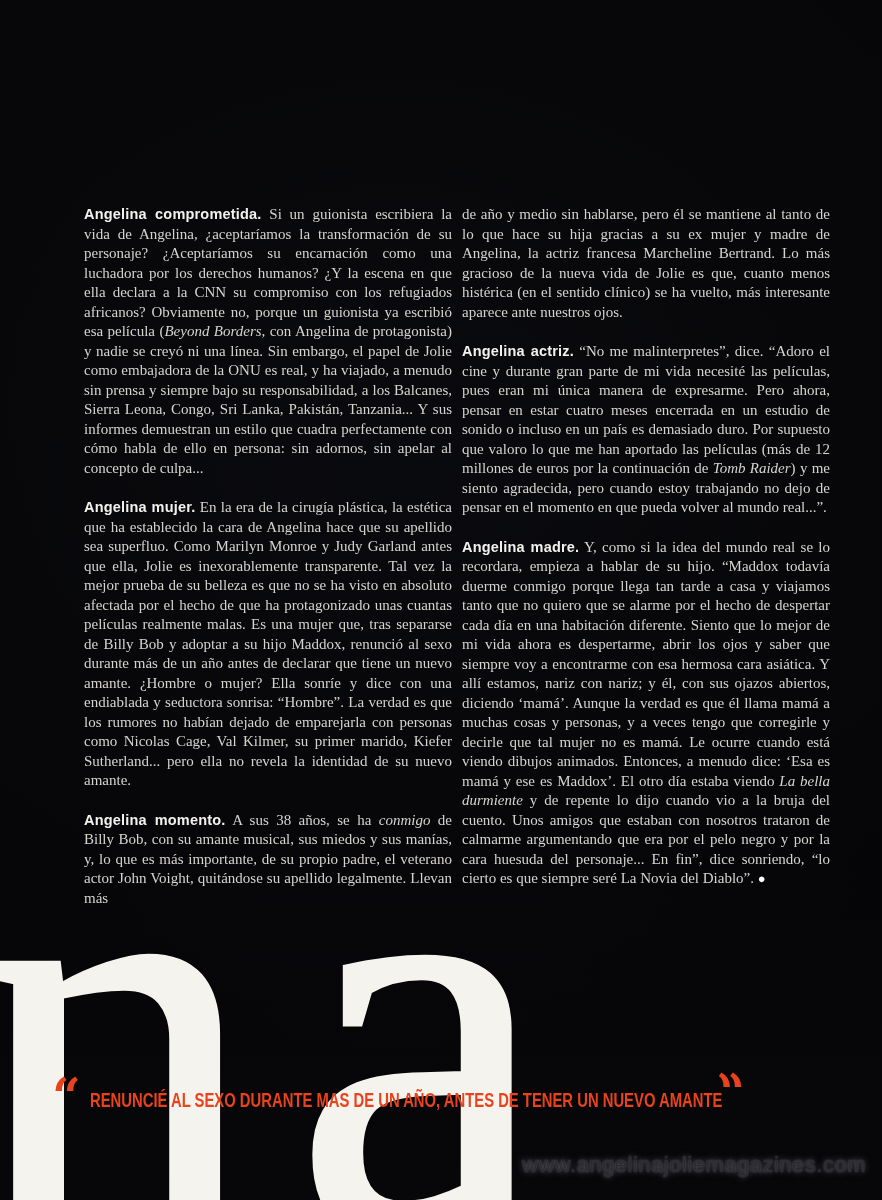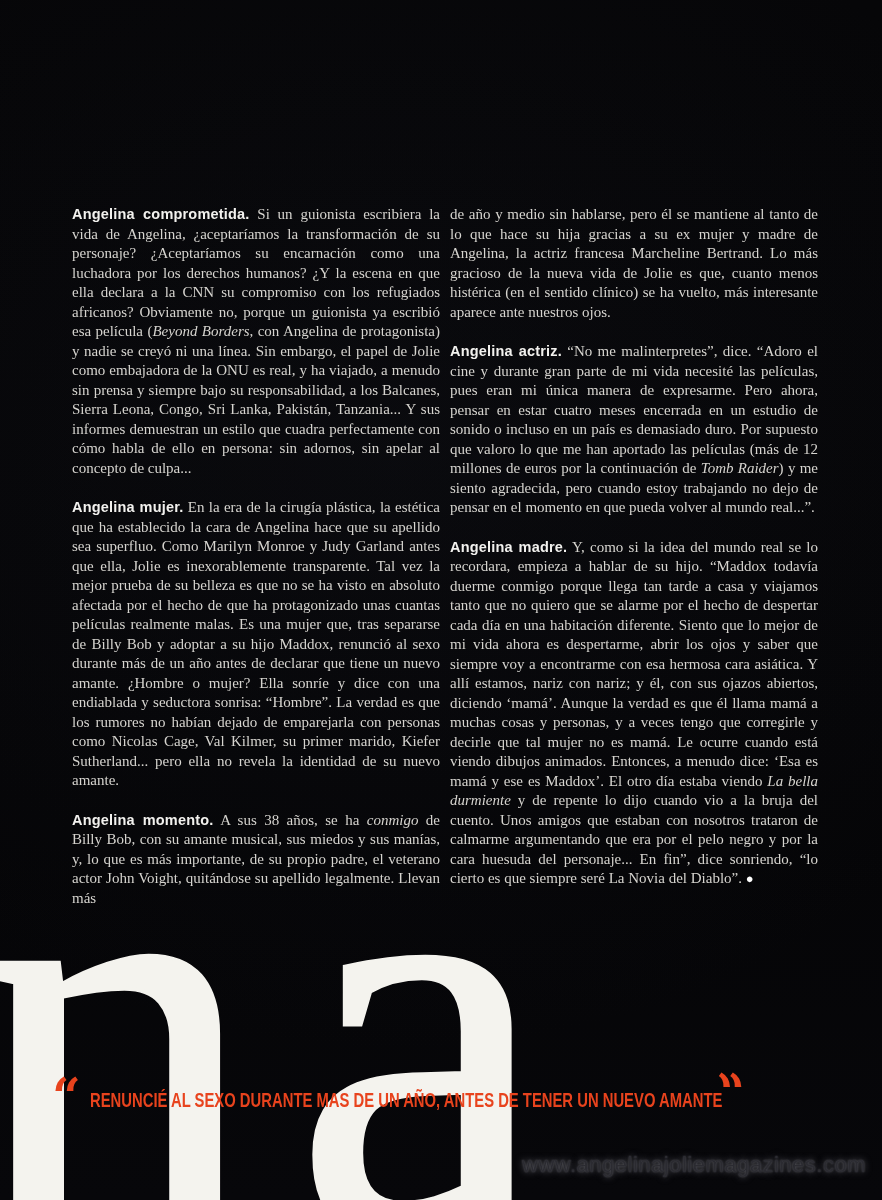--- a/index.html
+++ b/index.html
@@ -13,21 +13,21 @@
     position: relative;
     width: 882px; height: 1200px;
     background:
       radial-gradient(ellipse 130% 80% at 45% 38%, rgba(26,28,38,0.22), rgba(0,0,0,0) 62%),
       linear-gradient(180deg, #060608 0%, #050507 70%, #07070a 100%);
     overflow: hidden;
   }
   
   .article {
     position: absolute;
-    left: 72px; top: 205px;
+    left: 84px; top: 205px;
     width: 746px;
     display: flex;
     gap: 10px;
   }
   .col {
     width: 368px;
     color: #d6d4cf;
     font-size: 15px;
     line-height: 19.5px;
     text-align: justify;

